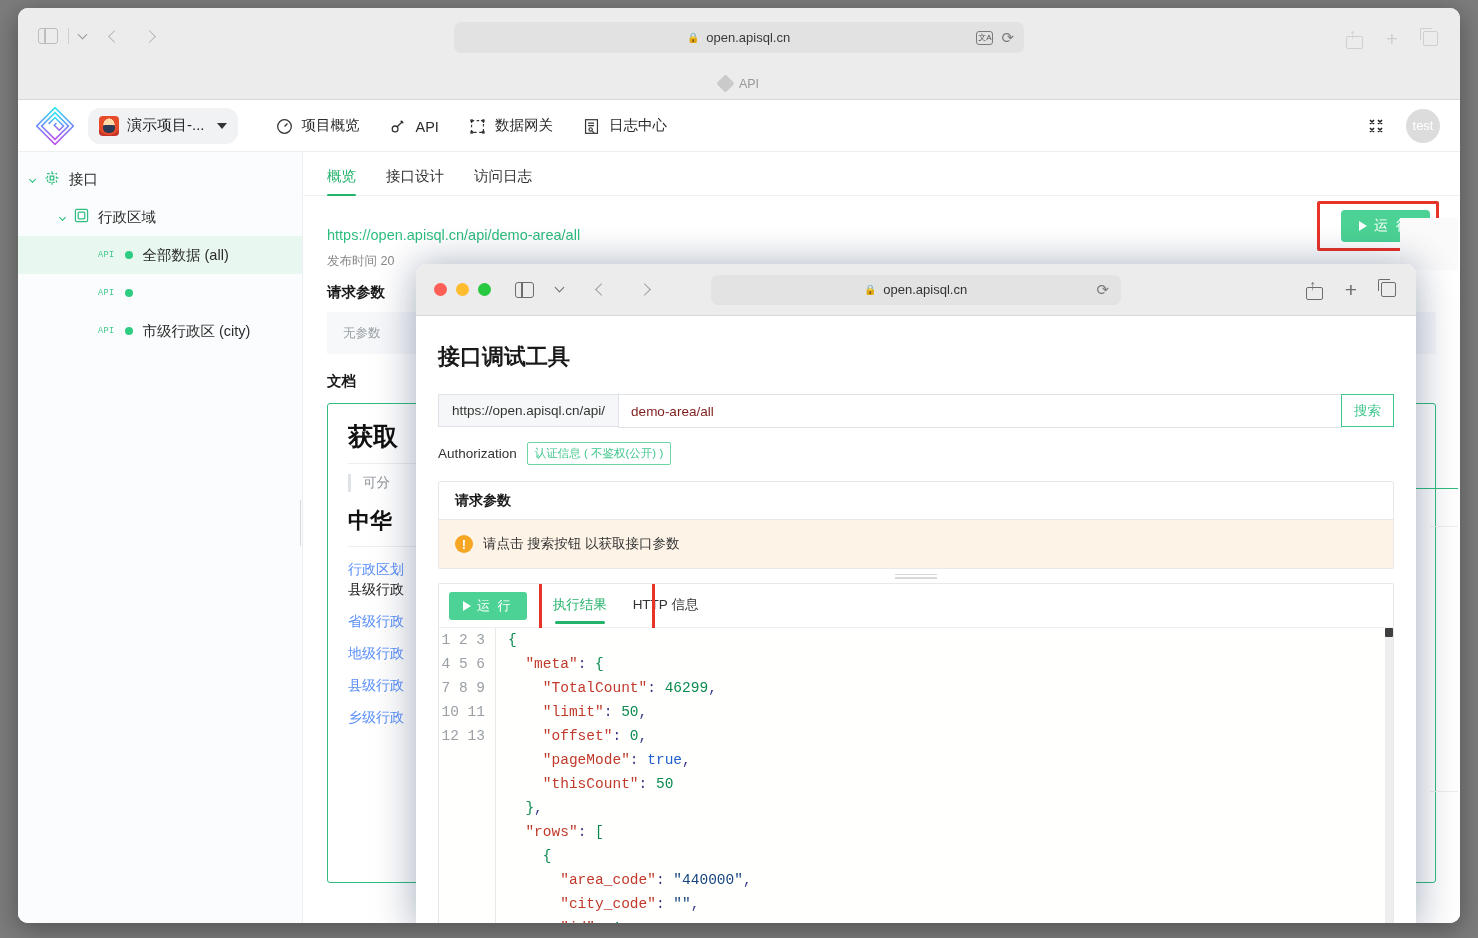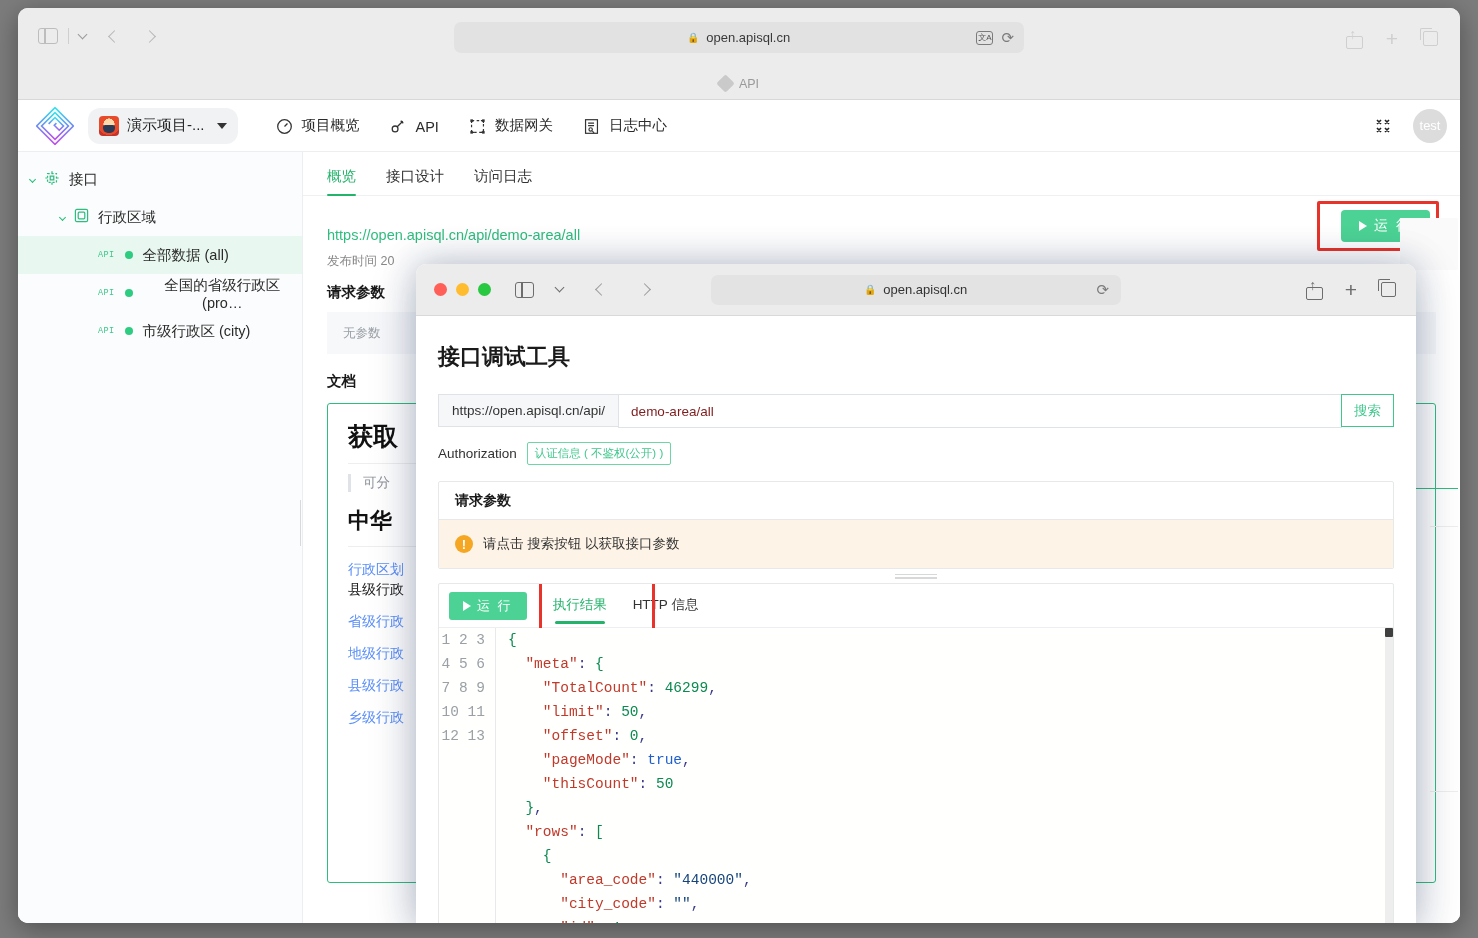--- a/index.html
+++ b/index.html
@@ -97,21 +97,21 @@
     position: relative; overflow:hidden;
   }
   .proj-avatar::after{
     content:""; position:absolute; left:4px; top:9px; width:12px; height:8px;
     background:#2b3a55; border-radius: 2px 2px 5px 5px;
   }
   .caret-down { width:0;height:0;border-left:5px solid transparent;border-right:5px solid transparent;border-top:6px solid #333; margin-left:4px;}
   #main-nav { display:flex; align-items:center; gap: 30px; margin-left: 38px; }
   .nav-item { display:flex; align-items:flex-end; gap:8px; font-size:14.5px; color:#2b2b2b; cursor:pointer; }
   .nav-ic { width:18px; height:18px; display:flex; align-items:center; justify-content:center; }
-  .hdr-right { position:absolute; right: 13px; display:flex; align-items:center; gap:22px; }
+  .hdr-right { position:absolute; right: 20px; display:flex; align-items:center; gap:22px; }
   .expand-ic { width:16px; height:16px; position:relative; }
   #user-avatar {
     width: 34px; height:34px; border-radius:50%; background:#dcdcdc;
     display:flex; align-items:center; justify-content:center; font-size:13px; color:#fff;
   }
 
   #body-row { position:absolute; top:52px; left:0; right:0; bottom:0; display:flex; }
   
   #sidebar { width: 285px; border-right:1px solid #eceff2; background:#fbfcfd; padding-top: 8px; position:relative;text-align:center;}
   .tree-row { display:flex; align-items:center; height:38px; font-size:14.5px; color:#2b2b2b; cursor:pointer; }
@@ -395,21 +395,20 @@
         </div>
 
         <div class="tree-row selected" style="padding-left:80px;gap:10px">
           <span class="api-tag">API</span>
           <span class="dot"></span>
           <span>全部数据 (all)</span>
         </div>
         <div class="tree-row" style="padding-left:80px;gap:10px">
           <span class="api-tag">API</span>
           <span class="dot"></span>
-          <span>全国的省级行政区 (pro…</span>
         </div>
         <div class="tree-row" style="padding-left:80px;gap:10px">
           <span class="api-tag">API</span>
           <span class="dot"></span>
           <span>市级行政区 (city)</span>
         </div>
         <div id="sidebar-handle">
             <i></i>
             <i></i>
           </div>

